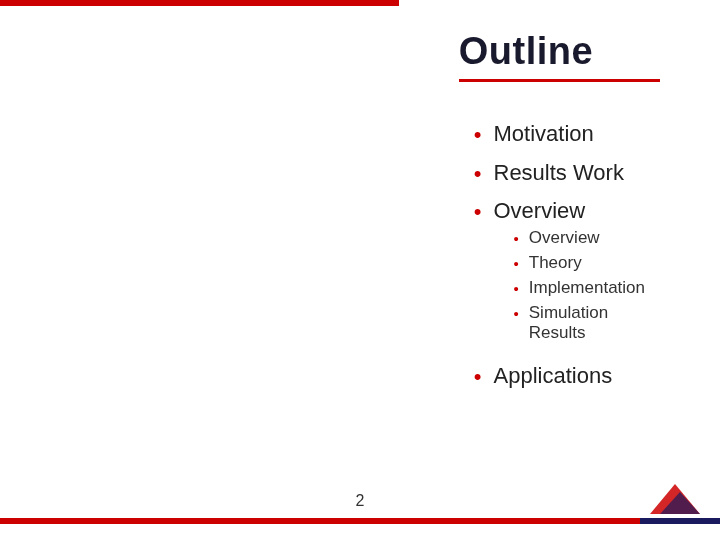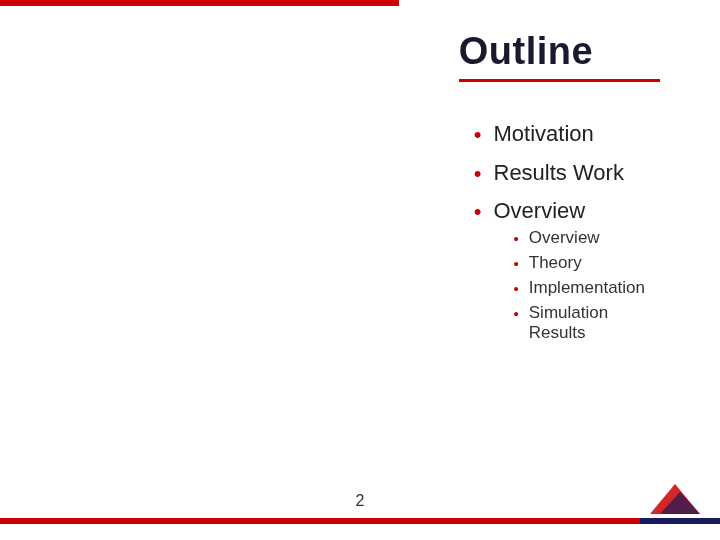--- a/index.html
+++ b/index.html
@@ -182,20 +182,23 @@
             </li>
             <li>
               <span>Implementation</span>
             </li>
             <li>
               <span>Simulation Results</span>
             </li>
           </ul>
         </div>
       </li>
+      <li>
+        <span>Applications</span>
+      </li>
     </ul>
   </div>
 
   <div class="footer">
     <div class="bottom-bar-left"></div>
     <div class="bottom-bar-right"></div>
     <span class="page-number">2</span>
 
     <svg class="logo-icon" viewBox="0 0 50 30" xmlns="http://www.w3.org/2000/svg">
       <polygon points="0,30 25,0 50,30" fill="#cc0000" opacity="0.85"></polygon>

